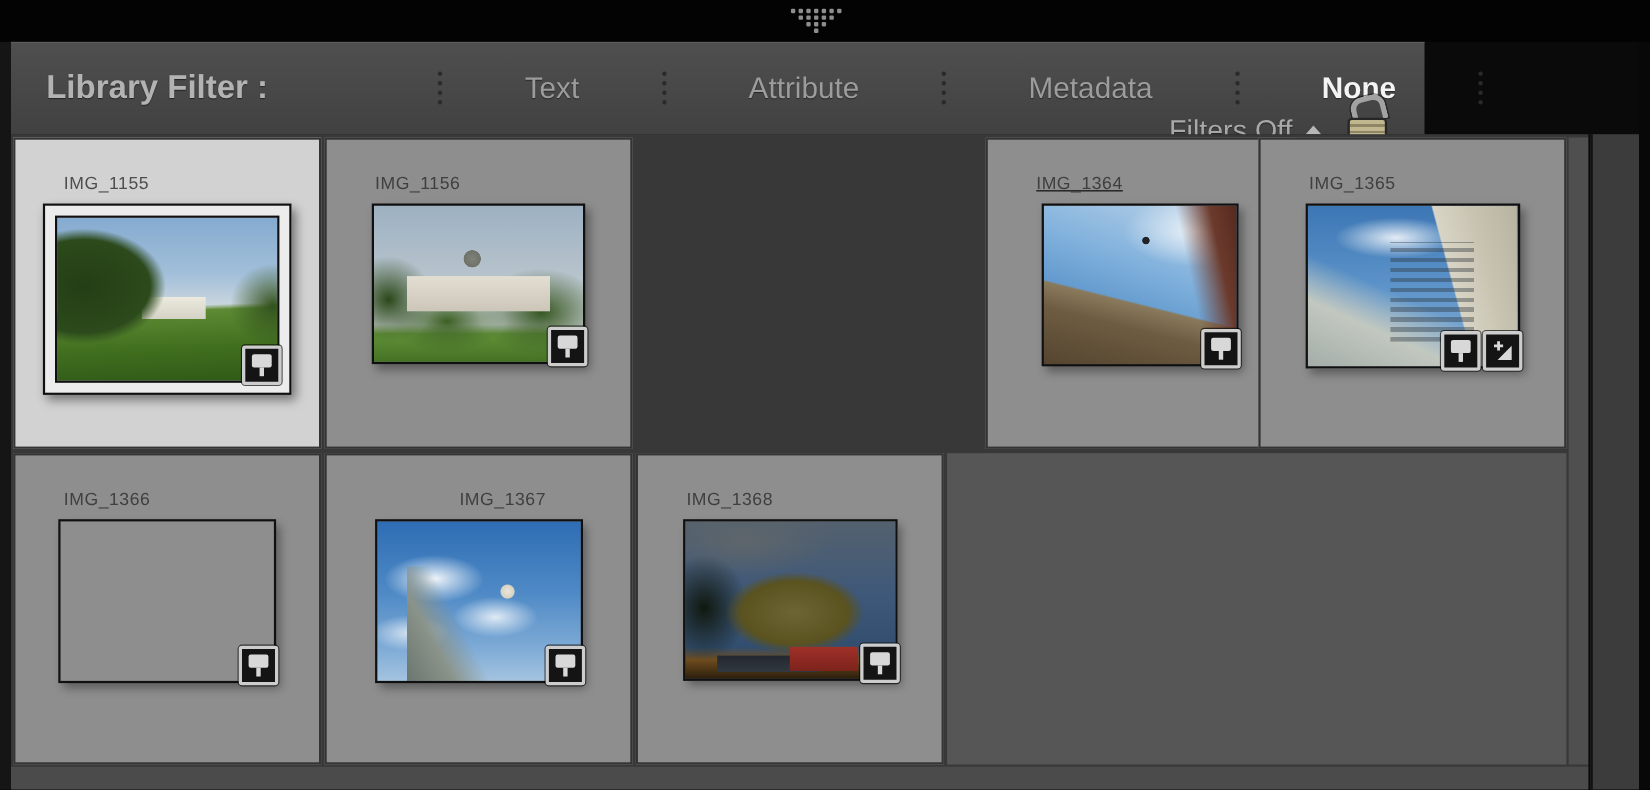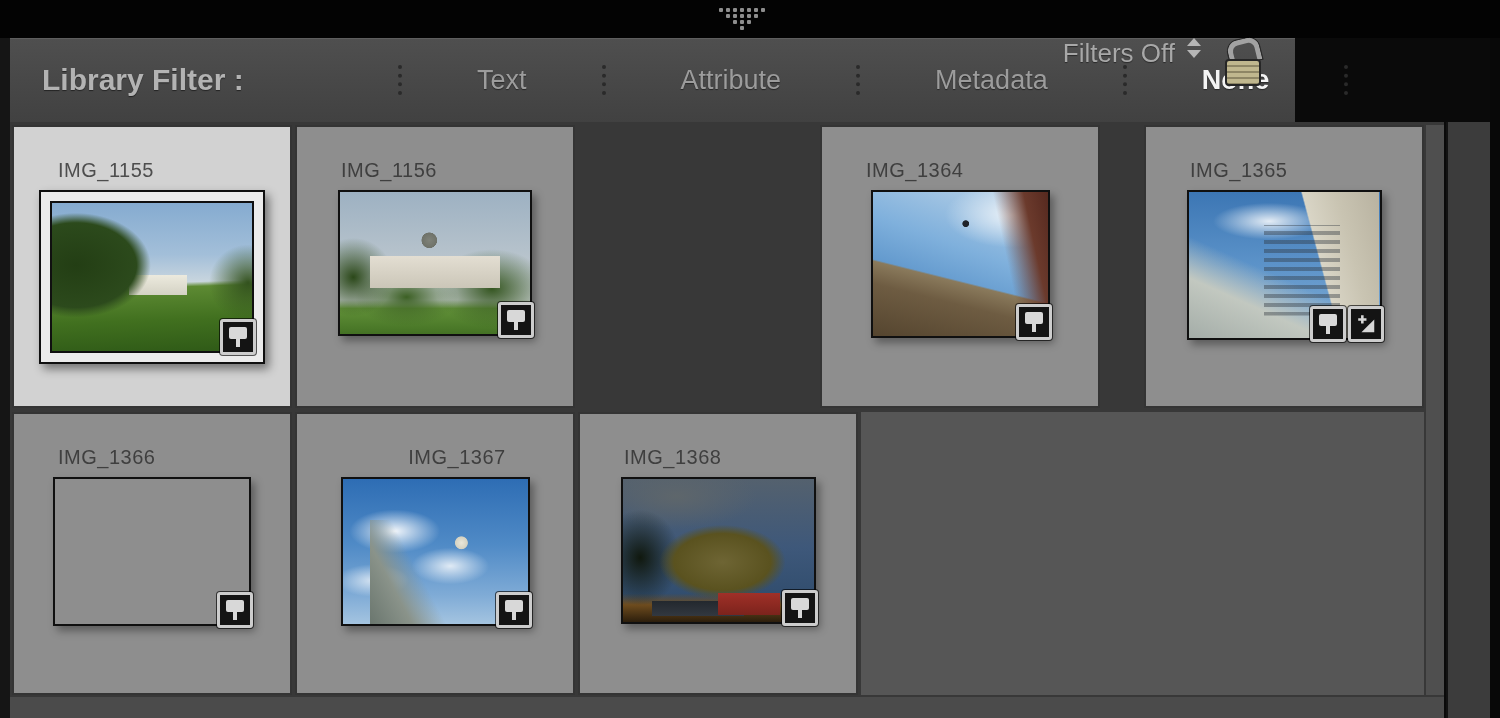--- a/index.html
+++ b/index.html
@@ -18,21 +18,21 @@
               background:linear-gradient(#4f4f4f,#414141);
               border-bottom:3px solid #222;box-shadow:inset 0 1px 0 #5e5e5e;}
   .fb-title{position:absolute;left:32px;top:50%;transform:translateY(-50%);
             font-size:30px;font-weight:700;color:#b3b3b3;letter-spacing:0px;
             text-shadow:0 1px 1px rgba(0,0,0,.5);}
   .fb-tabs{position:absolute;left:388px;top:0;height:100%;display:flex;align-items:center;gap:48px;}
   .fb-sep{width:0;height:30px;border-left:4px dotted #2a2a2a;}
   .fb-tab{background:none;border:none;padding:0 27px;font-family:inherit;
           font-size:27px;color:#9c9c9c;text-shadow:0 1px 1px rgba(0,0,0,.45);cursor:default;}
   .fb-tab.active{color:#f4f4f4;font-weight:700;}
-  .fb-right{position:absolute;right:34px;top:0;height:100%;display:flex;align-items:flex-start;gap:10px;}
+  .fb-right{position:absolute;right:34px;top:12px;height:100%;display:flex;align-items:flex-end;gap:10px;}
   .fb-preset{font-size:26px;color:#a8a8a8;text-shadow:0 1px 1px rgba(0,0,0,.45);}
   .stepper{display:flex;flex-direction:column;gap:4px;margin:0 6px 0 2px;}
   .tri-up{width:0;height:0;border-left:7px solid transparent;border-right:7px solid transparent;border-bottom:8px solid #b6b6b6;}
   .tri-down{width:0;height:0;border-left:7px solid transparent;border-right:7px solid transparent;border-top:8px solid #b6b6b6;}
   .lock{position:relative;width:36px;height:48px;margin-left:8px;}
   .lock-shackle{position:absolute;left:3px;top:1px;width:22px;height:19px;
                 border:5px solid #a2a2a2;border-bottom:none;border-radius:11px 11px 0 0;
                 transform:rotate(-14deg);box-shadow:0 0 0 1px rgba(0,0,0,.5);}
   .lock-body{position:absolute;left:0;bottom:0;width:32px;height:23px;
              background:repeating-linear-gradient(180deg,#c0b78e 0 4px,#8e8665 4px 6px);
@@ -41,21 +41,21 @@
   
   .grid{position:absolute;left:10px;top:122px;width:1434px;height:596px;background:#383838;overflow:hidden;}
   .row2-empty{position:absolute;left:851px;top:290px;width:563px;height:283px;background:#565656;}
   .right-col-strip{position:absolute;left:1416px;top:3px;width:18px;height:570px;background:#4f4f4f;}
   .bottom-strip{position:absolute;left:0;top:575px;width:1434px;height:21px;background:#4b4b4b;}
   .right-gutter{position:absolute;left:1446px;top:122px;width:42px;height:596px;background:#3c3c3c;border-left:2px solid #121212;}
   .right-edge{position:absolute;left:1490px;top:38px;width:10px;height:680px;background:#080808;}
 
   .cell{position:absolute;width:280px;height:283px;background:#8e8e8e;border:2px solid #343434;box-sizing:border-box;}
   .cell.selected{background:#d2d2d2;}
-  .cell-label{margin:32px 0 0 44px;font-size:20px;color:#3f3f3f;letter-spacing:.5px;}
+  .cell-label{margin:32px 0 0 44px;font-size:16px;color:#3f3f3f;letter-spacing:.5px;}
   .cell.selected .cell-label{color:#4e4e4e;}
   .thumb-row{display:flex;justify-content:center;margin-top:8px;}
   .frame{background:#ececec;padding:9px;border:2px solid #101010;box-shadow:4px 5px 9px rgba(0,0,0,.45);}
   .frame.noframe{background:none;padding:0;border:none;box-shadow:none;}
   .photo{position:relative;border:2px solid #101010;}
   .noframe .photo{box-shadow:4px 5px 8px rgba(0,0,0,.35);}
 
   
   .badges{position:absolute;right:-4px;bottom:-4px;display:flex;gap:2px;}
   .badge{width:30px;height:30px;background:#141414;border:3px solid #cdcdcd;border-radius:3px;
@@ -210,21 +210,21 @@
                 <span class="badge">
                   <span class="tag-glyph"></span>
                 </span>
               </div>
         </div>
       </div>
     </div>
   </div>
 
 
-  <div class="cell" style="left: 810px; top: 3px;">
+  <div class="cell" style="left: 886px; top: 3px; text-decoration: underline;">
     <div class="cell-label">IMG_1364</div>
     <div class="thumb-row">
       <div class="frame noframe">
         <div class="photo p1364" style="width: 175px; height: 144px;">
           <div class="badges">
                 <span class="badge">
                   <span class="tag-glyph"></span>
                 </span>
               </div>
         </div>

